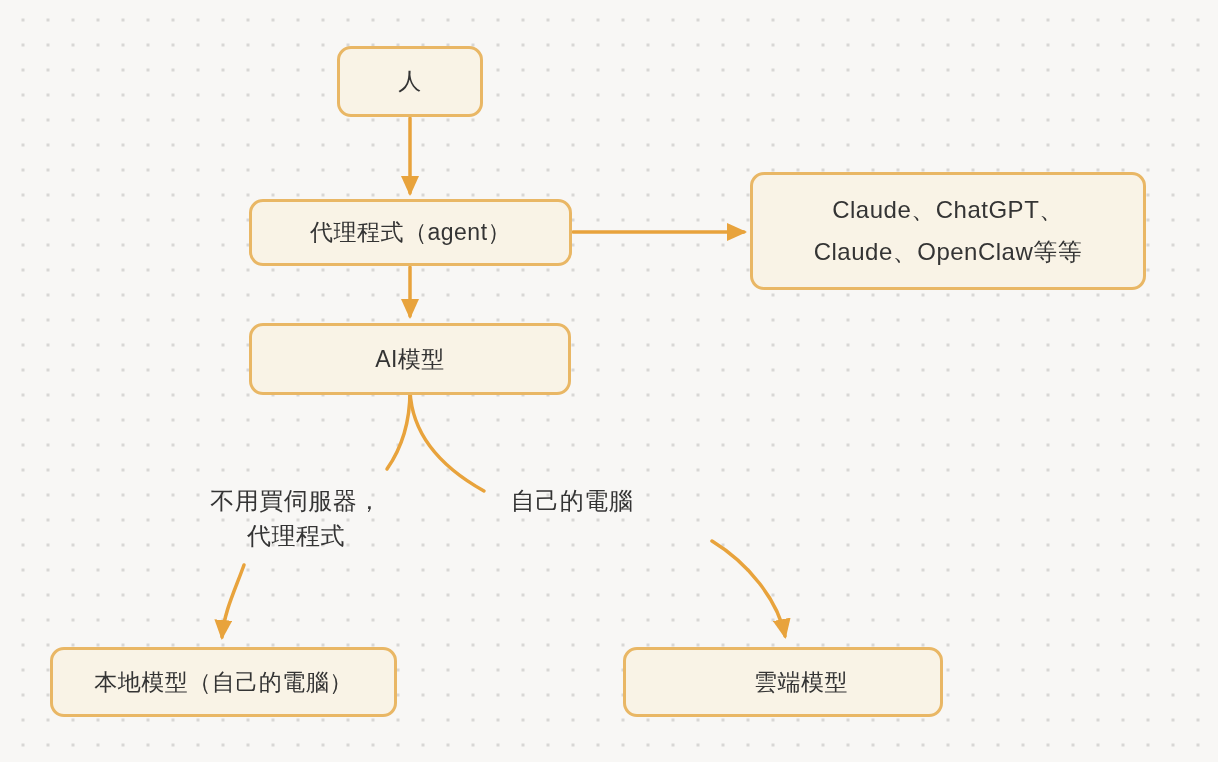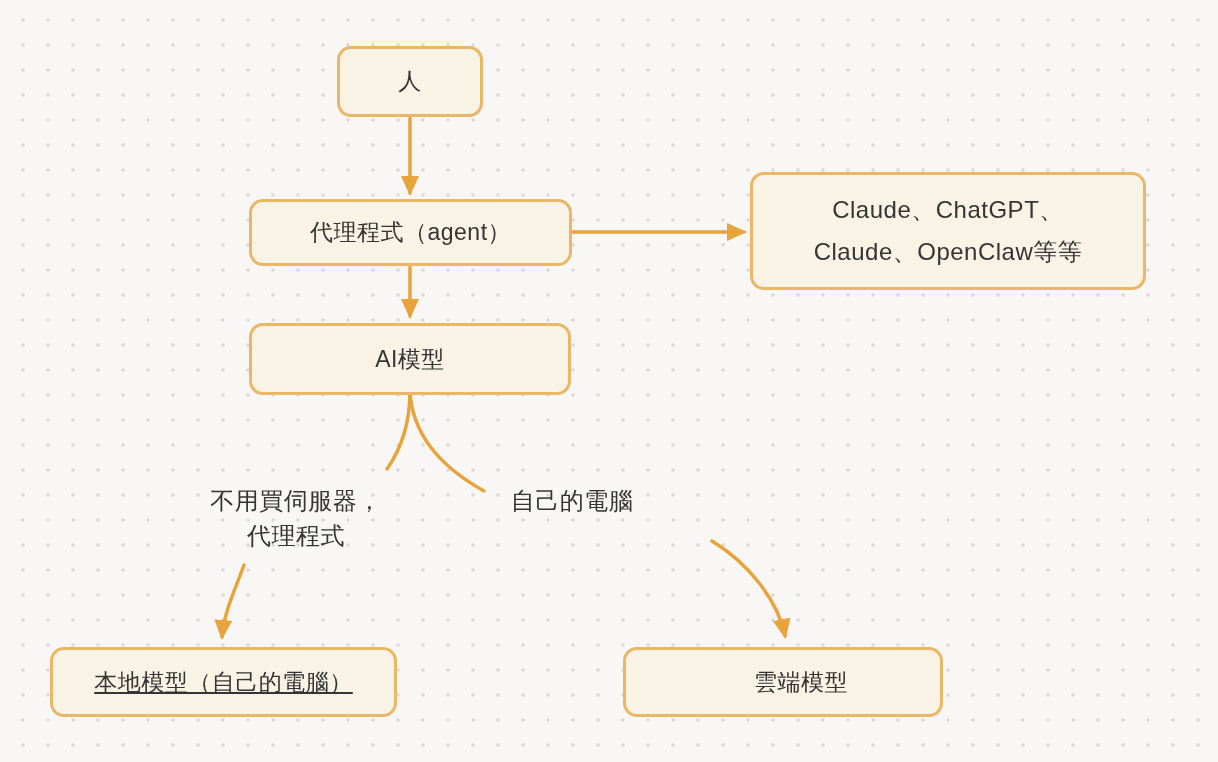--- a/index.html
+++ b/index.html
@@ -49,21 +49,21 @@
     color: var(--text-color);
     font-size: 23px;
     letter-spacing: 0.5px;
     text-align: center;
     cursor: default;
   }
   .node-person   { left: 337px; top: 46px;  width: 146px; height: 71px; }
   .node-agent    { left: 249px; top: 199px; width: 323px; height: 67px; }
   .node-examples { left: 750px; top: 172px; width: 396px; height: 118px; font-size: 24px; line-height: 42px; }
   .node-ai-model { left: 249px; top: 323px; width: 322px; height: 72px; }
-  .node-local    { left: 50px;  top: 647px; width: 347px; height: 70px; text-decoration: underline; }
+  .node-local    { left: 50px;  top: 647px; width: 347px; height: 70px; }
   .node-cloud    { left: 623px; top: 647px; width: 320px; height: 70px; padding-left: 36px; }
   .edge-label {
     position: absolute;
     color: var(--text-color);
     font-size: 24px;
     line-height: 35px;
     text-align: center;
     letter-spacing: 0.5px;
   }
   .edge-label-left  { left: 186px; top: 483px; width: 220px; }

